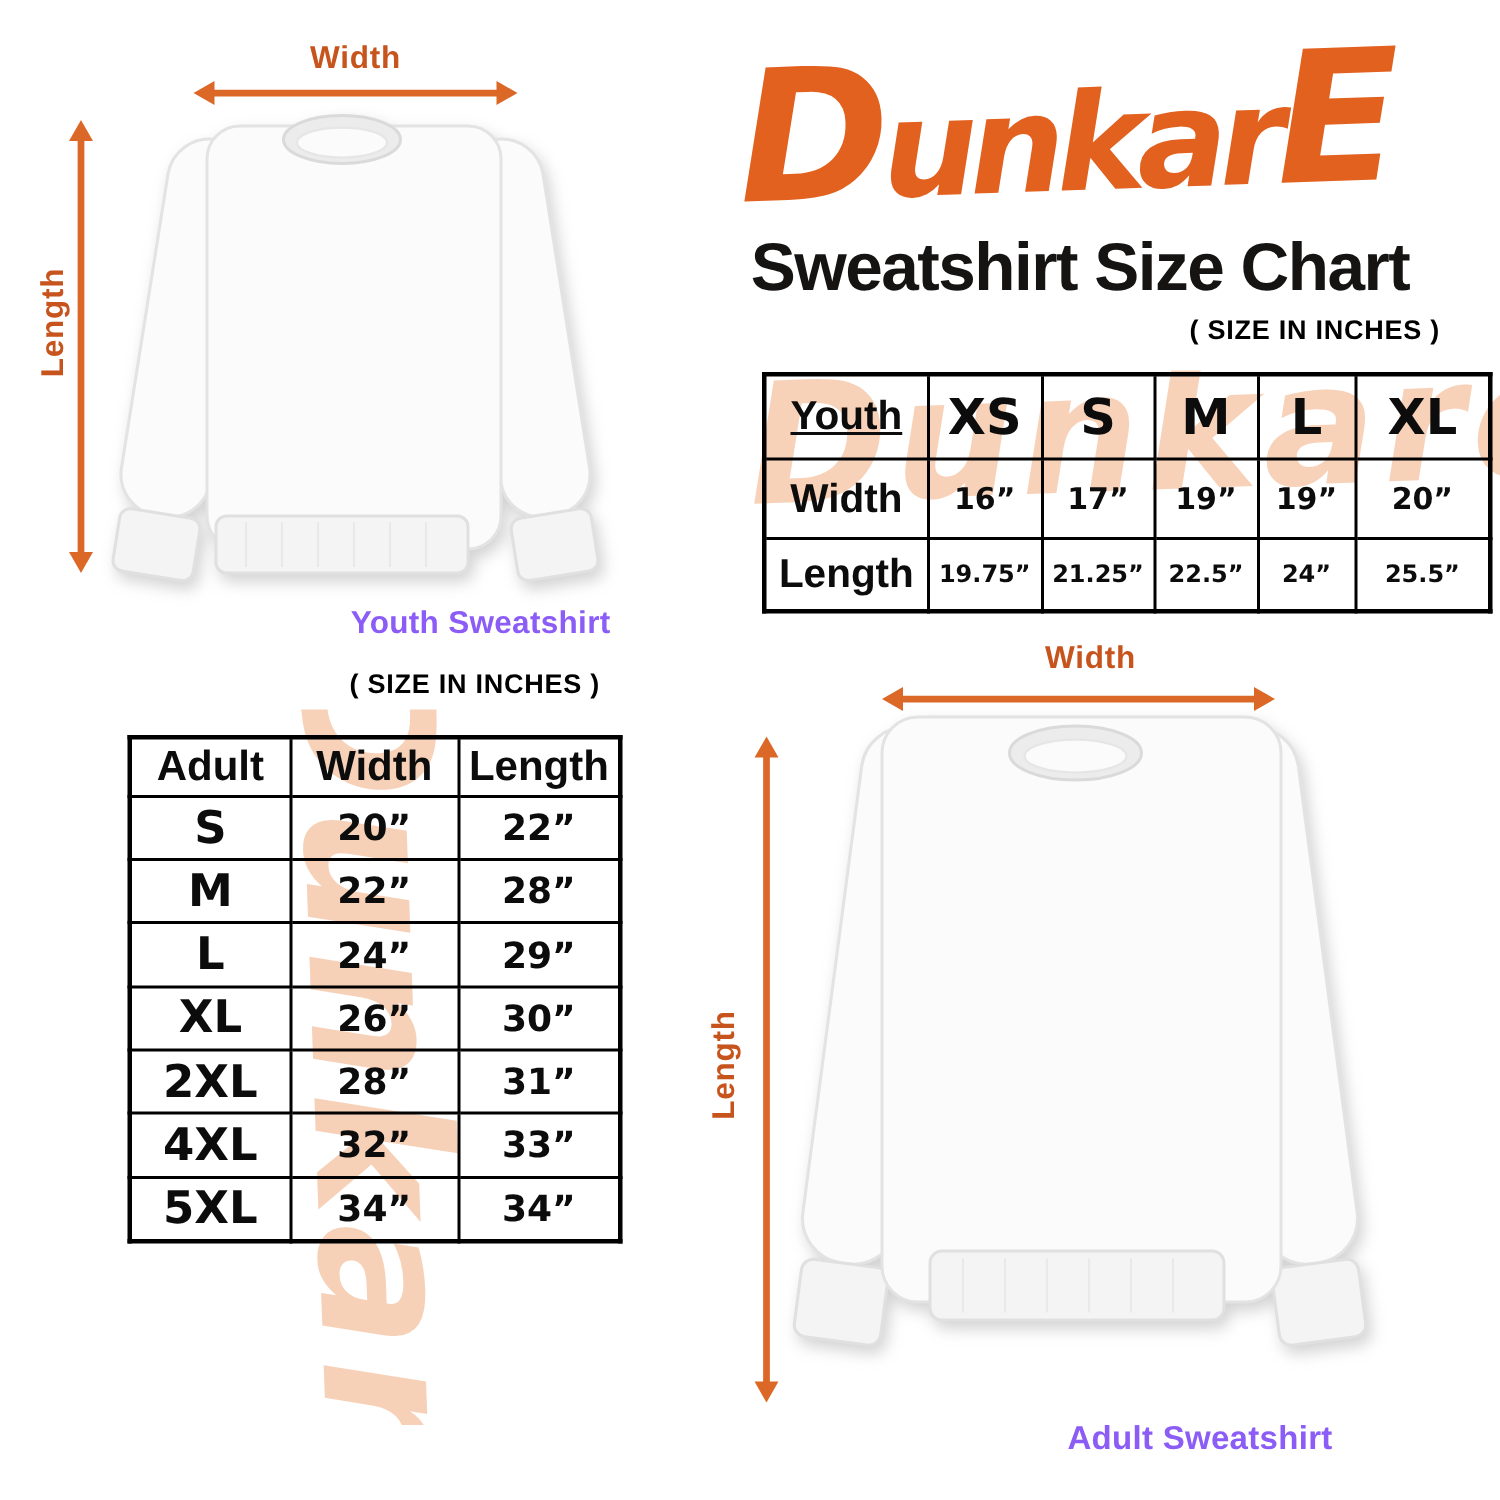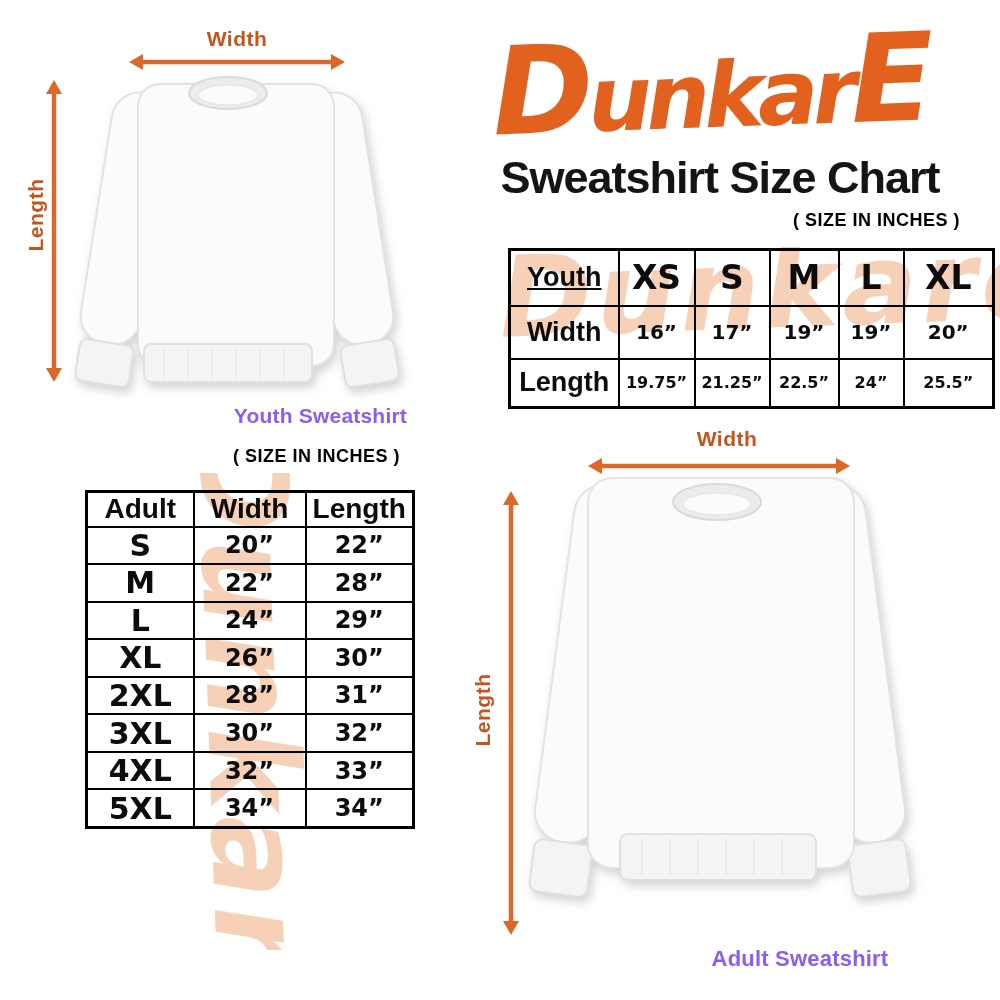--- a/index.html
+++ b/index.html
@@ -197,25 +197,20 @@
         <td class="sz">XL</td>
         <td class="val">26”</td>
         <td class="val">30”</td>
       </tr>
       <tr>
         <td class="sz">2XL</td>
         <td class="val">28”</td>
         <td class="val">31”</td>
       </tr>
       <tr>
-        <td class="sz">3XL</td>
-        <td class="val">30”</td>
-        <td class="val">32”</td>
-      </tr>
-      <tr>
         <td class="sz">4XL</td>
         <td class="val">32”</td>
         <td class="val">33”</td>
       </tr>
       <tr>
         <td class="sz">5XL</td>
         <td class="val">34”</td>
         <td class="val">34”</td>
       </tr>
     </tbody>

